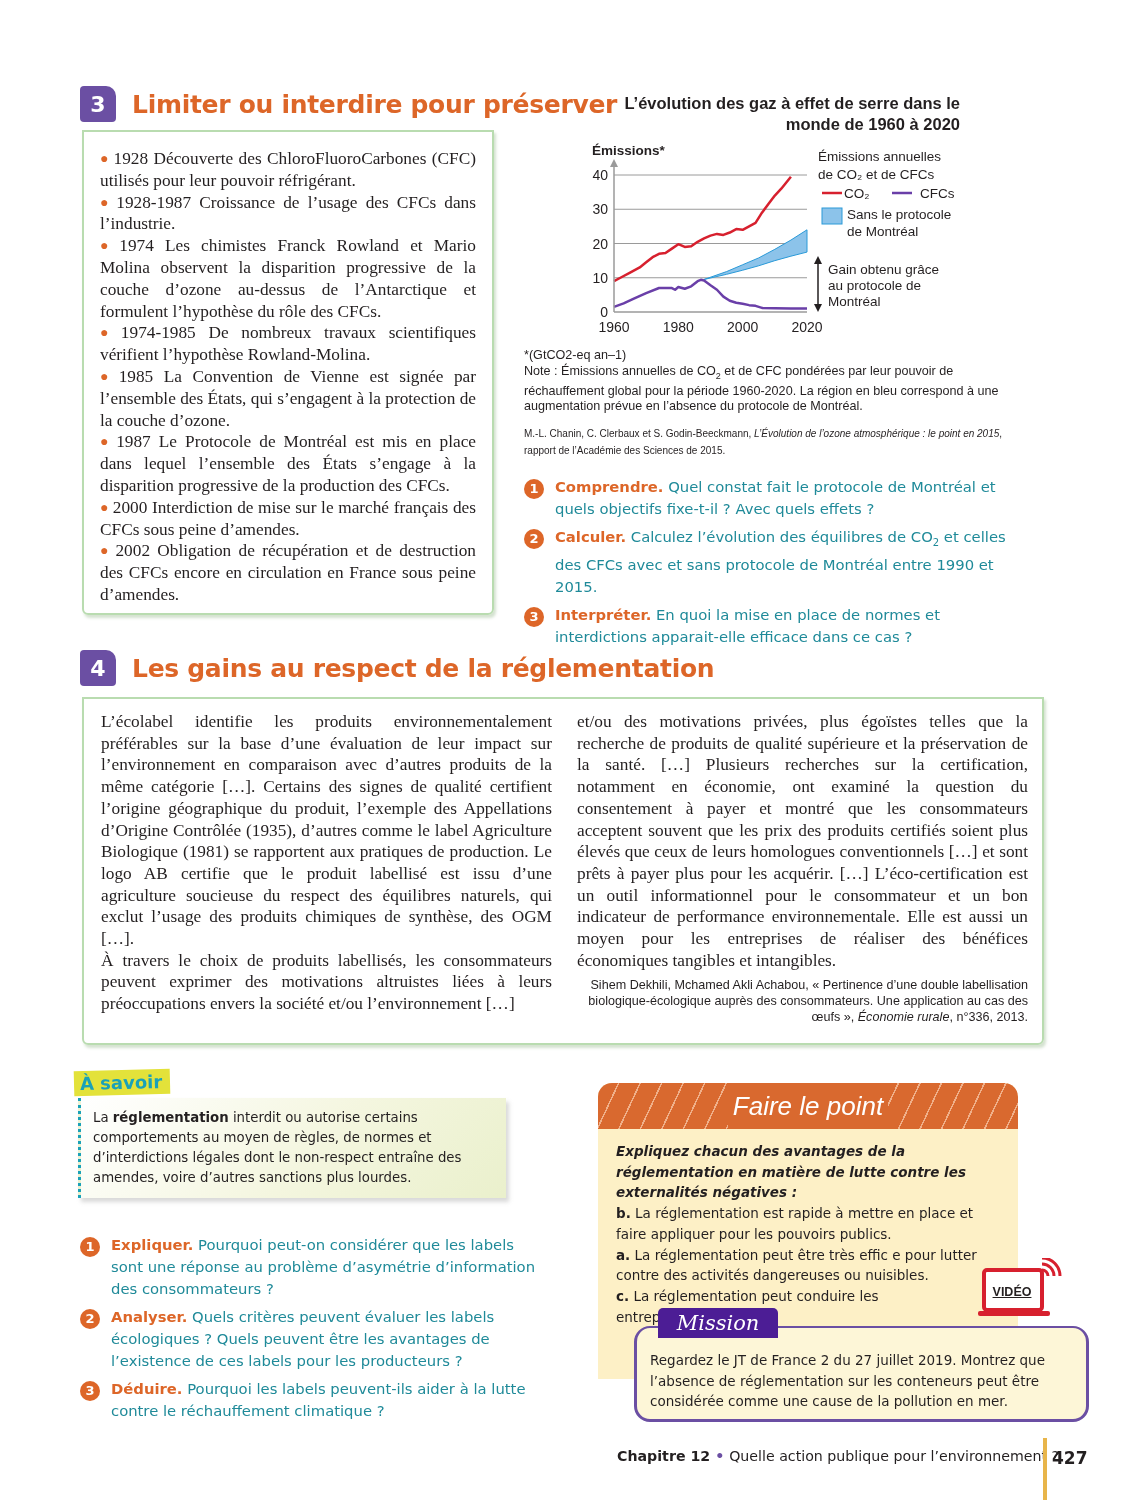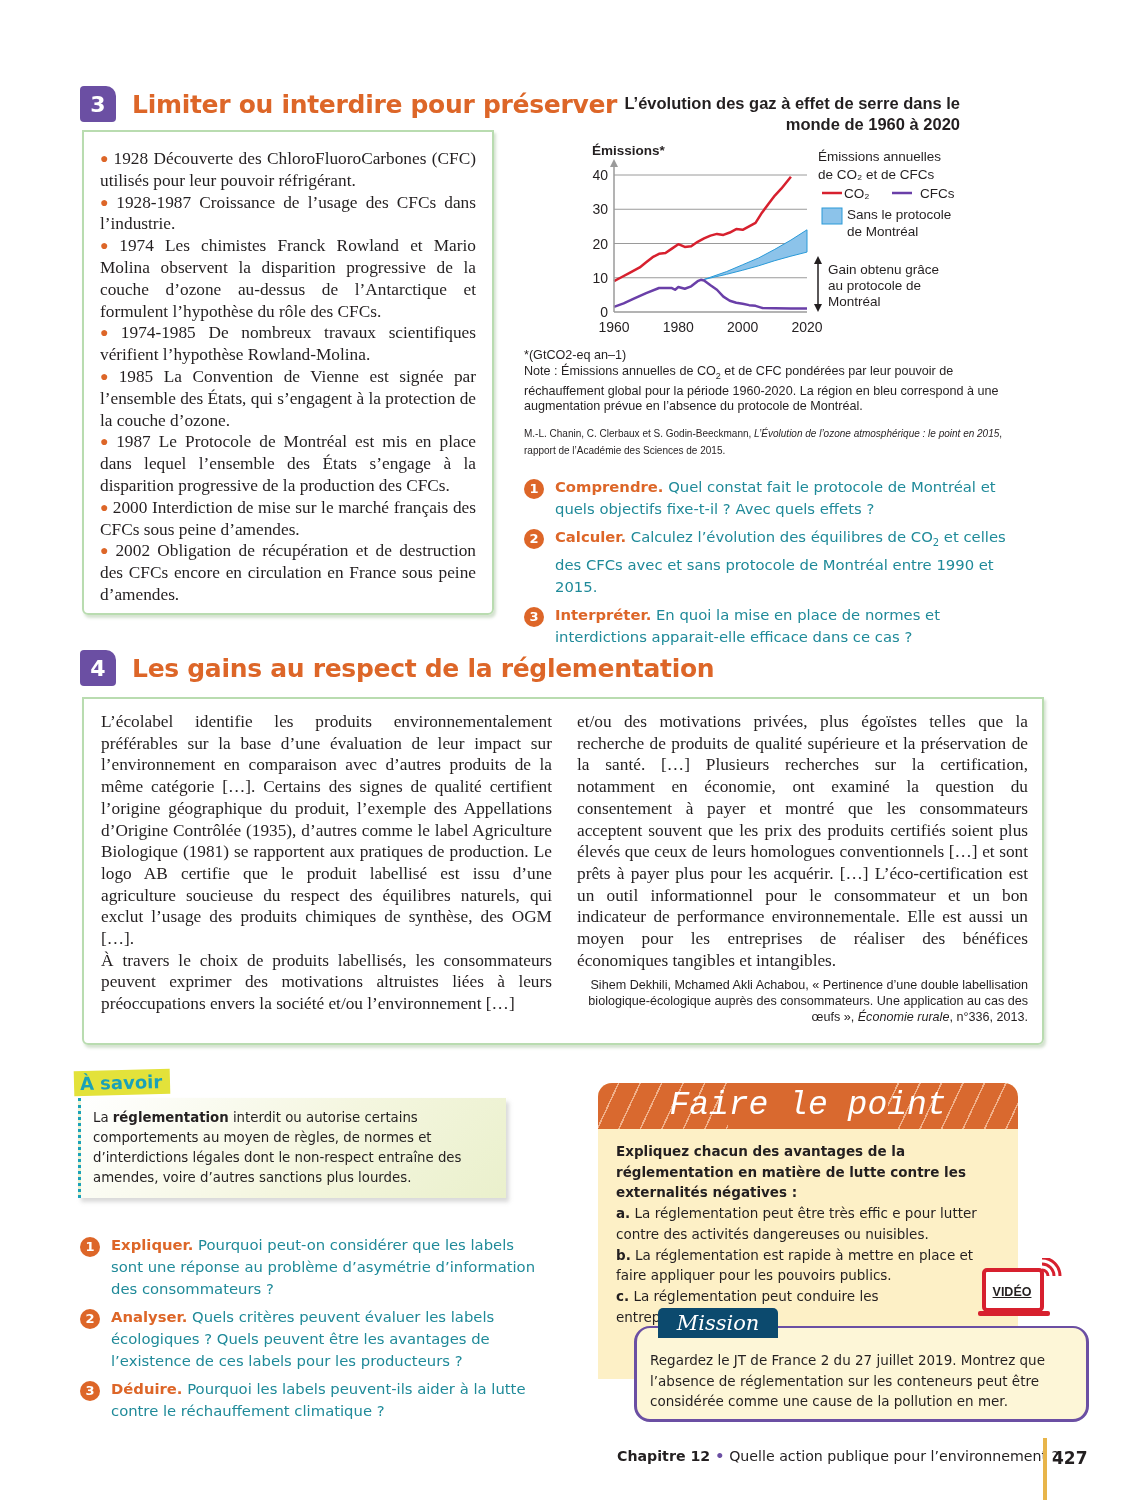--- a/index.html
+++ b/index.html
@@ -81,39 +81,39 @@
   }
   .fp-header {
     height: 46px; border-radius: 14px 14px 0 0; text-align: center;
     background: repeating-linear-gradient(115deg, #d9692f 0px, #d9692f 18px, #f0b08a 18px, #f0b08a 19.5px);
     position: relative;
   }
   .fp-title-bg {
     position: absolute; left: 130px; top: 0; width: 160px; height: 46px; background: #d9692f;
   }
   .fp-title {
-    position: relative; color: #fff; font-family: Liberation Mono, monospace; font-style: italic;
-    font-size: 33px; line-height: 46px;
+    position: relative; color: #fff; font-family: Liberation Sans, sans-serif; font-style: italic;
+    font-size: 26px; line-height: 46px;
   }
   .fp-body {
     padding: 12px 16px 0 18px; font-family: "DejaVu Sans", sans-serif; font-size: 13.5px;
     line-height: 20.7px; color: #231f20;
   }
-  .fp-intro { font-weight: bold; }
+  .fp-intro { font-weight: bold; font-style: italic; }
   .fp-letter { font-weight: bold; }
 
   .video-icon { position: absolute; left: 978px; top: 1258px; width: 88px; height: 64px; }
   .video-label {
     position: absolute; left: 987px; top: 1285px; width: 50px; text-align: center;
     font-family: "Liberation Sans", sans-serif; font-weight: bold; font-size: 12.5px; color: #231f20; text-decoration: underline;
   }
 
   .mission-tab {
     position: absolute; left: 658px; top: 1308px; width: 120px; height: 30px;
-    background: #0c4a6e; border-radius: 5px 5px 0 0; color: #fff; text-align: center;
+    background: #4c1d95; border-radius: 5px 5px 0 0; color: #fff; text-align: center;
     font-family: "DejaVu Serif", serif; font-style: italic; font-size: 21px; line-height: 30px;
   }
   .mission-box {
     position: absolute; left: 634px; top: 1326px; width: 455px; height: 96px;
     background: #fdf6d7; border: 3px solid #6b4fa3; border-top-width: 2px;
     border-radius: 16px 16px 16px 16px; padding: 22px 10px 0 13px;
     font-family: "DejaVu Sans", sans-serif; font-size: 13.5px; line-height: 20.7px; color: #231f20;
   }
 
   .footer {
@@ -257,22 +257,22 @@
   </div>
 </div>
 
 <div class="fairepoint">
   <div class="fp-header">
     <div class="fp-title-bg"></div>
     <span class="fp-title">Faire le point</span>
   </div>
   <div class="fp-body">
     <div class="fp-intro">Expliquez chacun des avantages de la réglementation en matière de lutte contre les externalités négatives :</div>
+    <div><span class="fp-letter">b.</span><span> La réglementation est rapide à mettre en place et faire appliquer pour les pouvoirs publics.</span></div>
     <div><span class="fp-letter">a.</span><span> La réglementation peut être très effic    e pour lutter contre des activités dangereuses ou nuisibles.</span></div>
-    <div><span class="fp-letter">b.</span><span> La réglementation est rapide à mettre en place et faire appliquer pour les pouvoirs publics.</span></div>
     <div style="width:340px"><span class="fp-letter">c.</span><span> La réglementation peut conduire les entreprises à innover.</span></div>
   </div>
 </div>
 
 <svg class="video-icon" viewBox="0 0 88 64">
   <rect x="6" y="12" width="58" height="40" rx="3" fill="#ffffff" stroke="#d7202e" stroke-width="4"></rect>
   <rect x="0" y="53" width="72" height="5" rx="2" fill="#d7202e"></rect>
   <path d="M64 12 a6 6 0 0 1 6 6" fill="none" stroke="#d7202e" stroke-width="3"></path>
   <path d="M64 6 a12 12 0 0 1 12 12" fill="none" stroke="#d7202e" stroke-width="3"></path>
   <path d="M64 0 a18 18 0 0 1 18 18" fill="none" stroke="#d7202e" stroke-width="3"></path>

